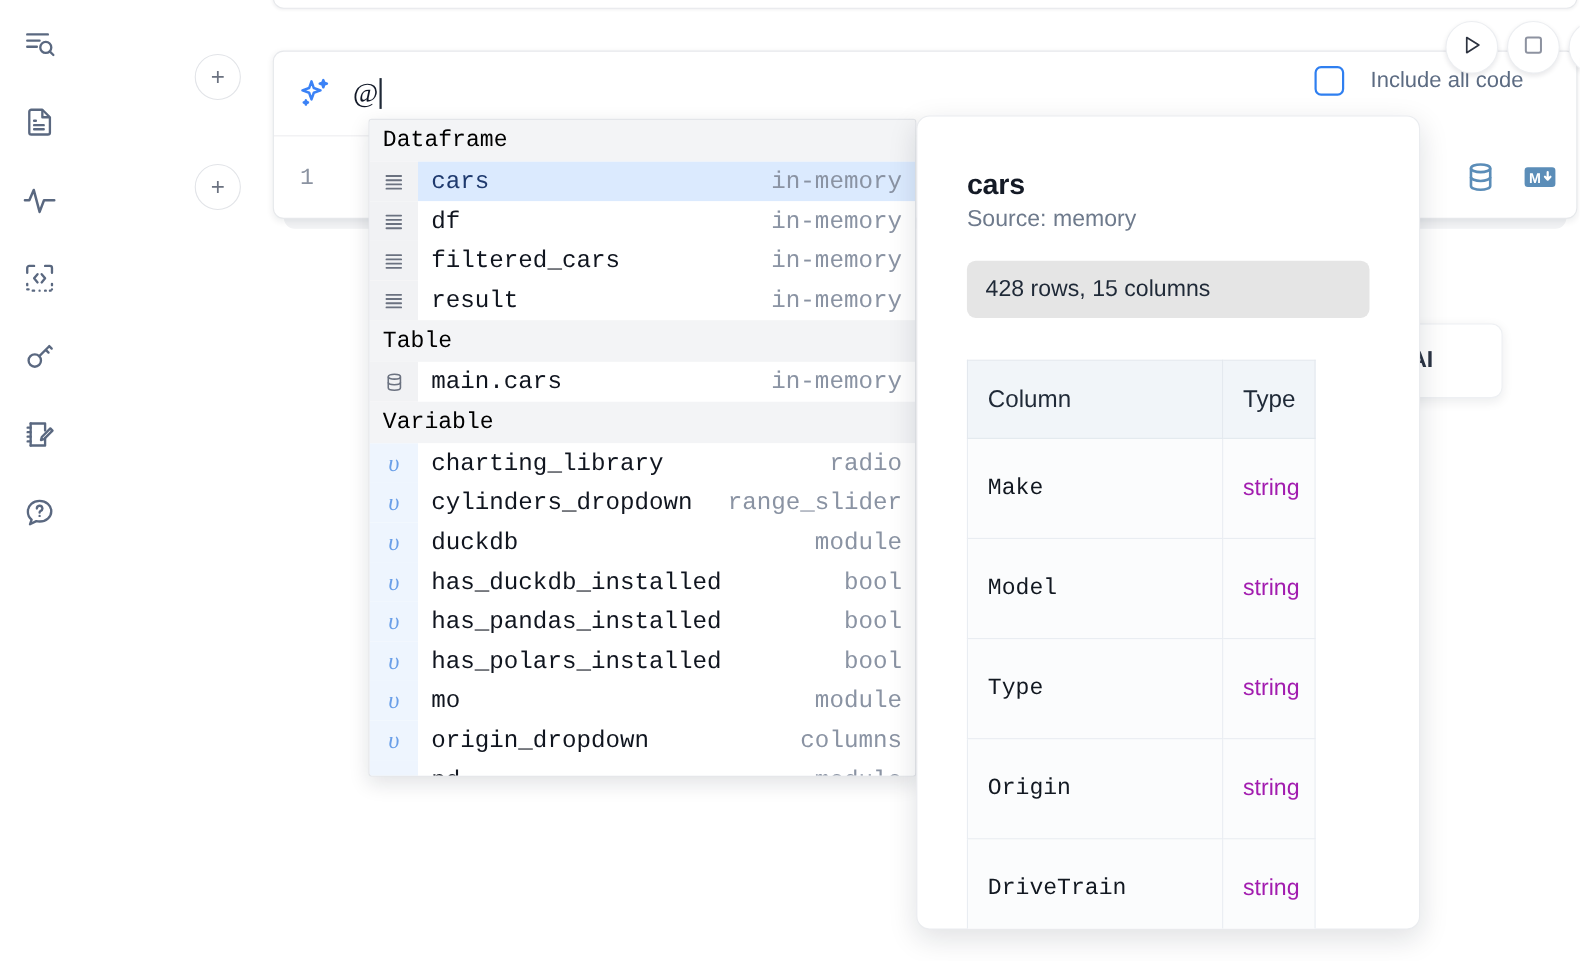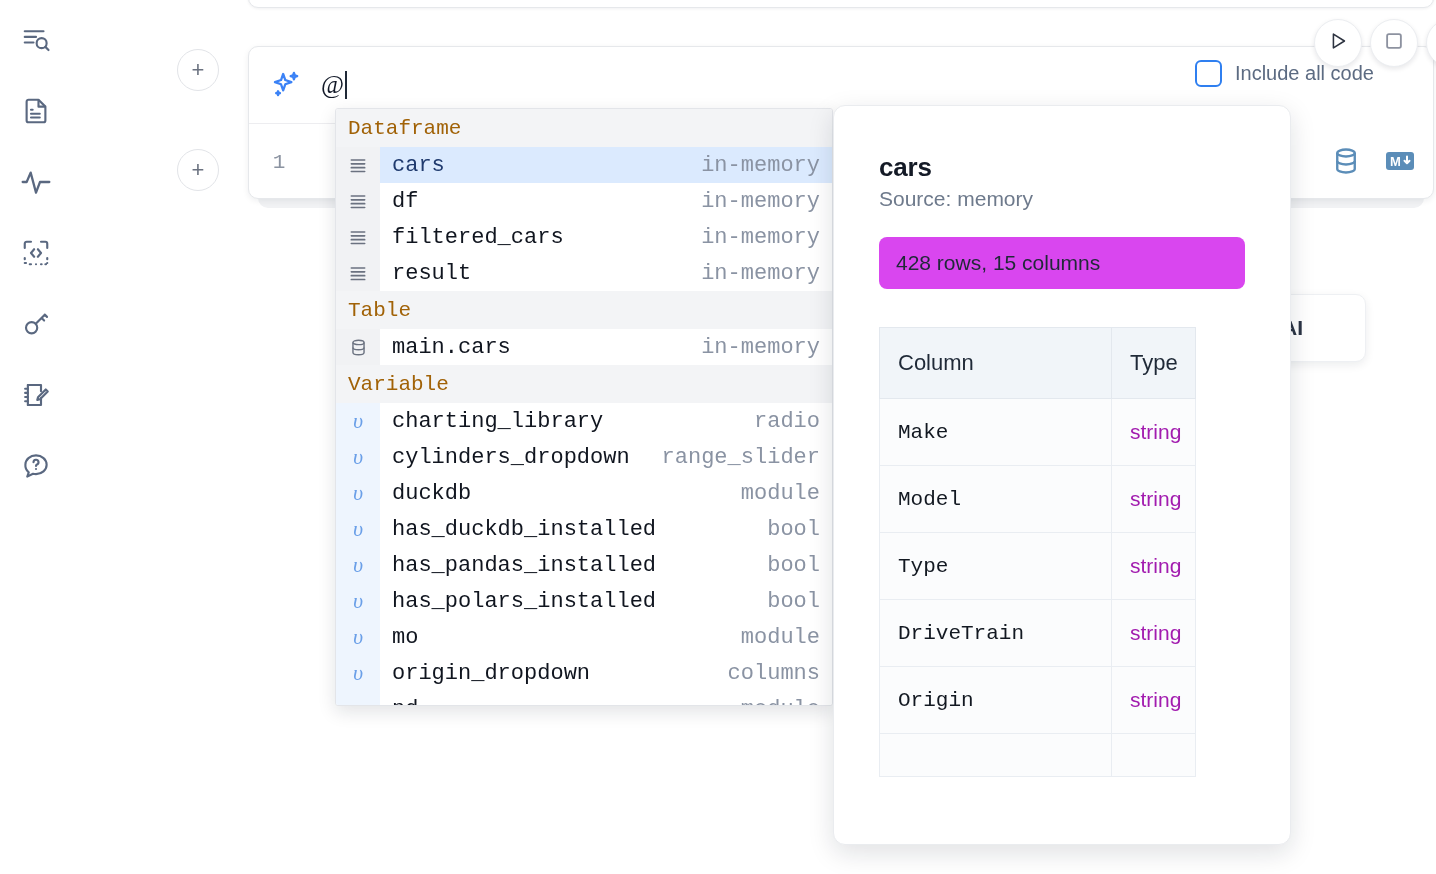--- a/index.html
+++ b/index.html
@@ -62,21 +62,21 @@
     font-family: "Liberation Serif", serif;
     font-size: 25px; color: #111827; position: relative; letter-spacing: 0;
   }
   .caret {
     display: inline-block; width: 2px; height: 28px; background: #1f2937;
     vertical-align: -6px; margin-left: 1px;
   }
 
   .include-wrap {
     position: absolute; left: 1195px; top: 60px;
-    display: flex; align-items: center; gap: 13px;
+    display: flex; align-items: center; gap: 24px;
   }
   .checkbox {
     width: 27px; height: 27px; border: 2px solid #2f7ff0; border-radius: 6px; background: #fff;
     cursor: pointer;
   }
   .include-label { font-size: 20px; color: #5c6b82; white-space: nowrap; }
 
   .cell-line-row {
     position: absolute; left: 0; top: 77px; width: 1186px; height: 76px;
     display: flex; align-items: center;
@@ -103,21 +103,21 @@
 
   
   .completion {
     position: absolute; left: 335px; top: 108px; width: 498px; height: 598px;
     background: #fff; border: 1px solid #e3e5e9; border-radius: 3px;
     box-shadow: 0 6px 18px rgba(17,24,39,0.12);
     overflow: hidden;
   }
   .cmp-group {
     height: 38px; display: flex; align-items: center; padding-left: 12px;
-    background: #f3f4f6; color: #a16207;
+    background: #f3f4f6; color: #000000;
     font-family: "Liberation Mono", monospace; font-size: 21px;
   }
   .cmp-row {
     height: 36px; display: flex; align-items: center;
     font-family: "Liberation Mono", monospace; font-size: 22px;
     cursor: pointer; position: relative;
   }
   .cmp-ico {
     width: 44px; height: 36px; flex: 0 0 44px;
     display: flex; align-items: center; justify-content: center;
@@ -140,34 +140,34 @@
   
   .detail {
     position: absolute; left: 833px; top: 105px; width: 458px; height: 740px;
     background: #fff; border: 1px solid #eaecef; border-radius: 12px;
     box-shadow: 0 8px 26px rgba(17,24,39,0.13);
     overflow: hidden; padding: 46px 45px 0 45px;
   }
   .detail-title { font-size: 26px; font-weight: 700; color: #141a26; letter-spacing: -0.2px; }
   .detail-source { font-size: 21px; color: #6e7a8c; margin-top: 4px; }
   .detail-shape {
-    margin-top: 26px; background: #d946ef; border-radius: 8px;
+    margin-top: 26px; background: #e5e5e5; border-radius: 8px;
     padding: 14px 17px; font-size: 21px; color: #1f2937;
   }
   .detail-table {
     margin-top: 38px; width: 317px; border-collapse: collapse;
     border: 1px solid #e3e8ee; table-layout: fixed;
   }
   .detail-table th {
     background: #f1f5f9; text-align: left; font-weight: 400;
     font-size: 22px; color: #1f2937; padding: 22px 18px;
     border: 1px solid #e3e8ee;
   }
   .detail-table td {
-    padding: 21px 18px; border: 1px solid #e9edf2; font-size: 21px;
+    padding: 33px 18px; border: 1px solid #e9edf2; font-size: 21px;
     background: #fbfcfd;
   }
   .detail-table td.col-name { font-family: "Liberation Mono", monospace; color: #121821; }
   .detail-table td.col-type { color: #a21caf; text-align: center; }
   .detail-table th:first-child { width: 232px; }
 
   
   .ai-chip {
     position: absolute; left: 1194px; top: 294px; width: 172px; height: 68px;
     background: #fff; border: 1px solid #eef0f3; border-radius: 10px;
@@ -460,28 +460,28 @@
           </tr>
           <tr>
             <td class="col-name">Model</td>
             <td class="col-type">string</td>
           </tr>
           <tr>
             <td class="col-name">Type</td>
             <td class="col-type">string</td>
           </tr>
           <tr>
+            <td class="col-name">Origin</td>
+            <td class="col-type">string</td>
+          </tr>
+          <tr>
             <td class="col-name">DriveTrain</td>
             <td class="col-type">string</td>
           </tr>
           <tr>
-            <td class="col-name">Origin</td>
-            <td class="col-type">string</td>
-          </tr>
-          <tr>
             <td class="col-name"></td>
             <td class="col-type"></td>
           </tr>
         </tbody>
     </table>
   </div>
 
 </div>
 
 </body></html>

